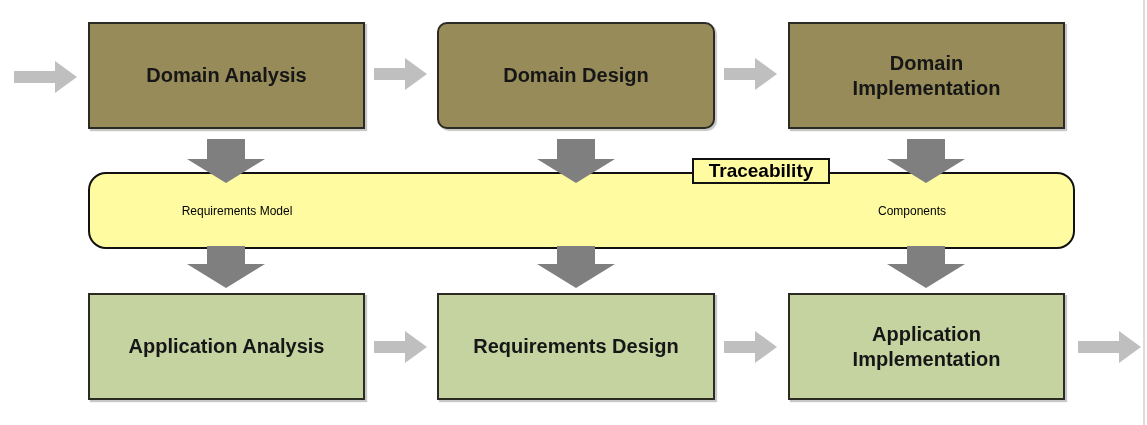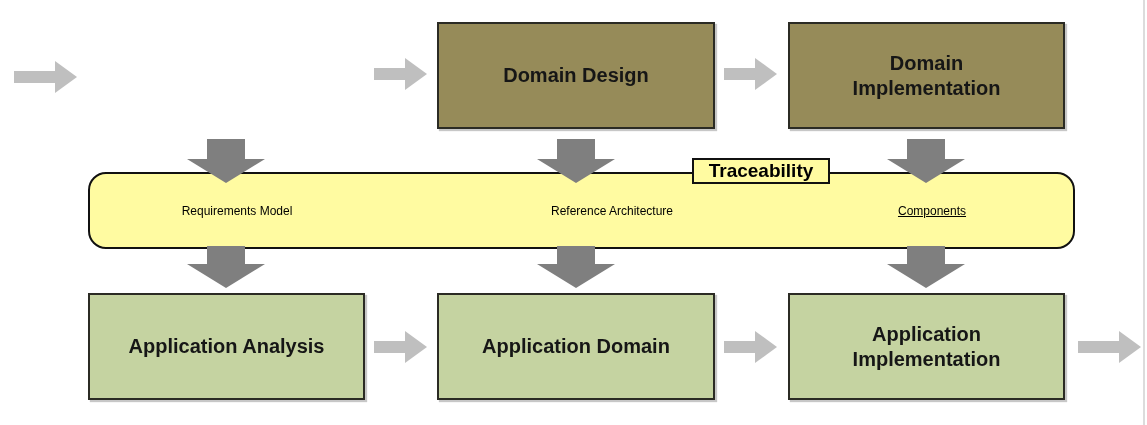--- a/index.html
+++ b/index.html
@@ -34,21 +34,21 @@
 
   .band{
     position:absolute;left:88px;top:172px;width:987px;height:77px;
     background:var(--band-fill);border:2px solid var(--band-border);
     border-radius:18px;z-index:1;box-sizing:border-box;
   }
   .band-label{
     position:absolute;top:50%;transform:translate(-50%,-50%);
     font-size:12px;color:#000;white-space:nowrap;
   }
-  .bl1{left:147px;} .bl2{left:522px;} .bl3{left:842px;text-decoration:underline;}
+  .bl1{left:147px;} .bl2{left:522px;} .bl3{left:822px;}
 
   .tag{
     position:absolute;left:692px;top:158px;width:138px;height:26px;
     background:var(--band-fill);border:2px solid var(--band-border);
     display:flex;align-items:center;justify-content:center;
     font-weight:bold;font-size:19px;color:#000;z-index:4;box-sizing:border-box;
   }
 
   .arrow-down{position:absolute;width:78px;z-index:3;}
   .ad-shaft{width:38px;margin:0 auto;background:var(--arrow-down);}
@@ -66,40 +66,42 @@
 
   .page-edge{position:absolute;right:2px;top:0;width:2px;height:425px;background:var(--page-edge);}
 </style>
 </head>
 <body>
 
 <div class="stage">
 
   <div class="band">
     <span class="band-label bl1">Requirements Model</span>
-    <span class="band-label bl2">Reference Architecture</span>
     <span class="band-label bl3">Components</span>
   </div>
 
   <div class="tag">
     <span>Traceability</span>
   </div>
 
-  <div class="box domain col2" style="z-index:2;">
+  <div class="box domain col1" style="z-index:2;">
+    <span class="label">Domain Analysis</span>
+  </div>
+  <div class="box domain col2" style="z-index:2;border-radius:10px;">
     <span class="label">Domain Design</span>
   </div>
   <div class="box domain col3 narrow" style="z-index:2;">
     <span class="label">Domain Implementation</span>
   </div>
 
   <div class="box application col1" style="z-index:2;">
     <span class="label">Application Analysis</span>
   </div>
   <div class="box application col2" style="z-index:2;">
-    <span class="label">Application Domain</span>
+    <span class="label">Requirements Design</span>
   </div>
   <div class="box application col3 narrow" style="z-index:2;">
     <span class="label">Application Implementation</span>
   </div>
 
   <div class="arrow-down set1 dc1">
       <div class="ad-shaft"></div>
       <div class="ad-head"></div>
     </div>
   <div class="arrow-down set1 dc2">

